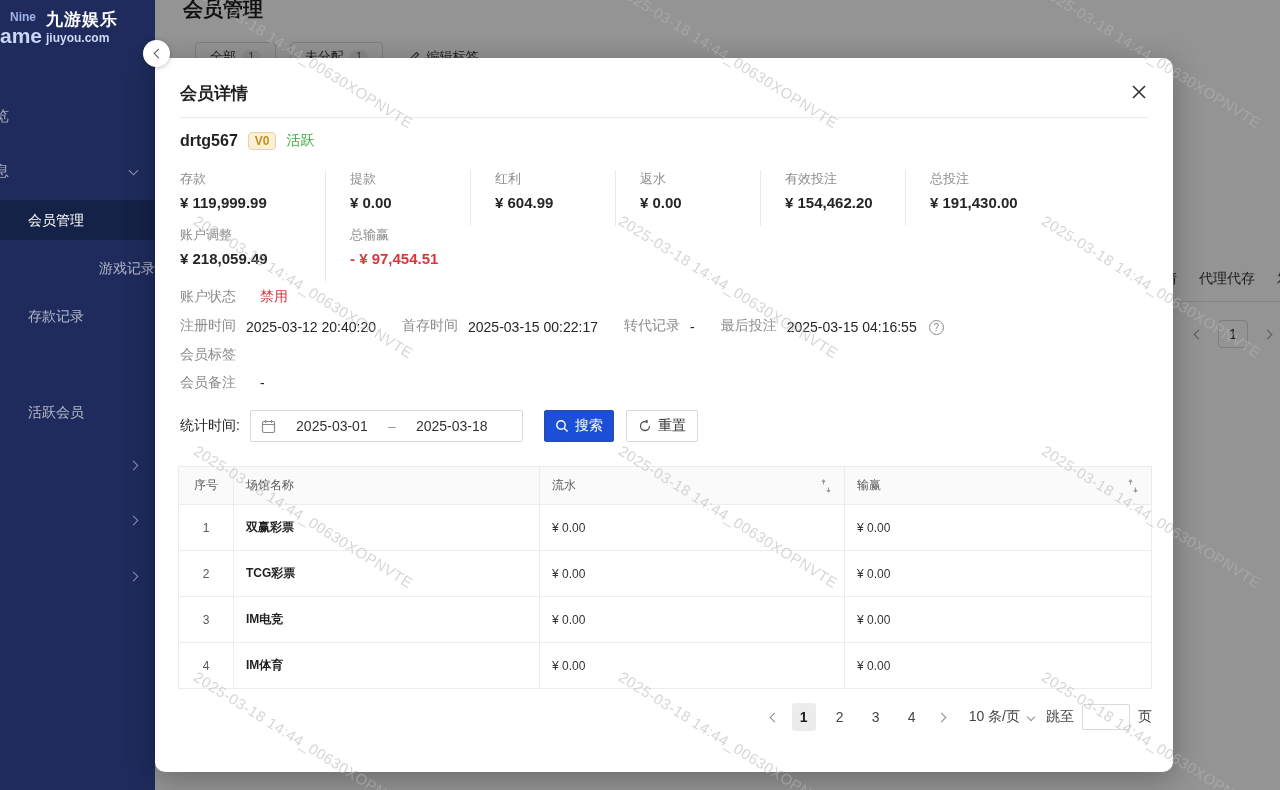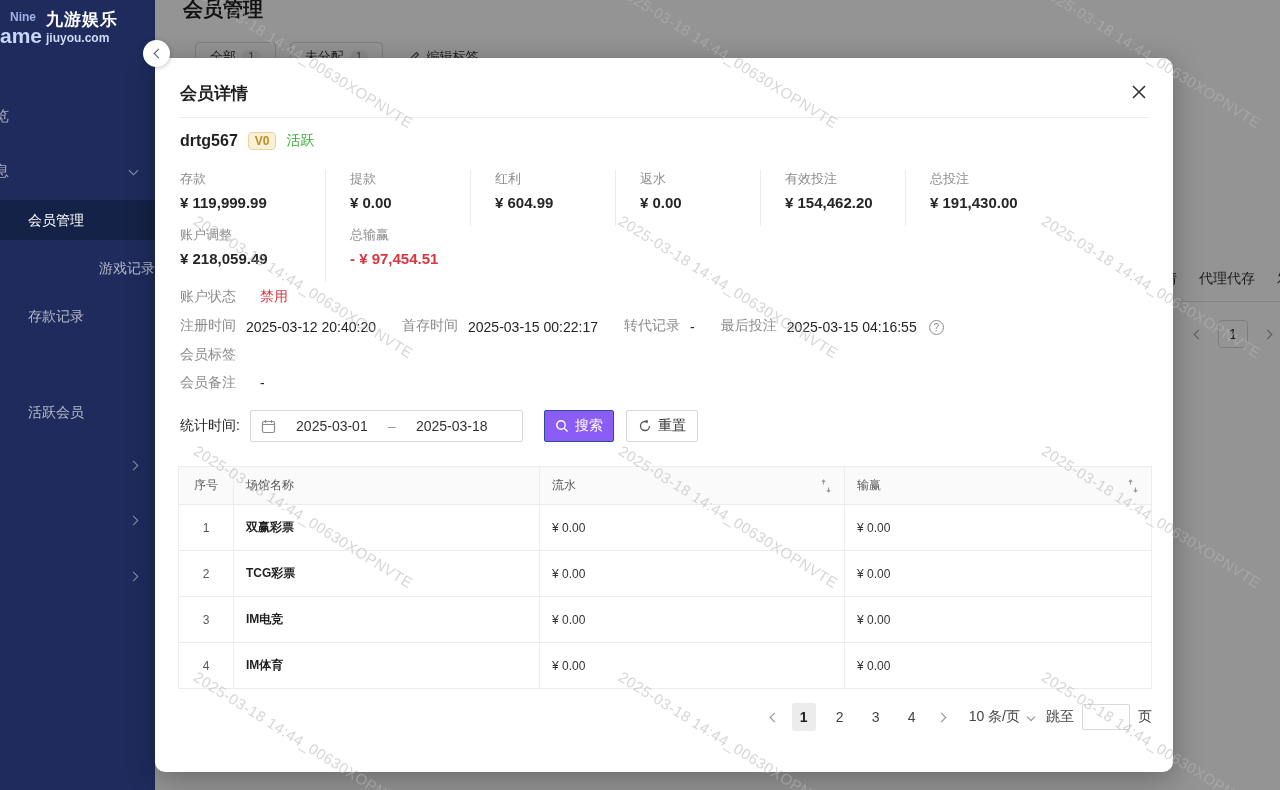--- a/index.html
+++ b/index.html
@@ -77,21 +77,21 @@
   .help-icon::after { content:"?"; }
 
   .filter-row { position:absolute; left:25px; top:352px; height:32px; display:flex; align-items:center; }
   .filter-label { font-size:14px; color:#262626; margin-right:10px; }
   .date-picker { width:273px; height:32px; border:1px solid #d9d9d9; border-radius:2px; background:#fff;
     display:flex; align-items:center; padding:0 10px; gap:4px; }
   .dp-date { width:104px; text-align:center; font-size:14px; color:#333; }
   .dp-sep { font-size:14px; color:#999; }
   .btn { height:32px; border-radius:2px; font-size:14px; display:flex; align-items:center; justify-content:center;
     gap:6px; cursor:pointer; }
-  .btn-primary { width:70px; background:#8b5cf6; color:#fff; border:1px solid #2d4d9c; margin-left:21px; }
+  .btn-primary { width:70px; background:#1d4ed8; color:#fff; border:1px solid #2d4d9c; margin-left:21px; }
   .btn-default { width:72px; background:#fff; color:#333; border:1px solid #d9d9d9; margin-left:12px; }
 
   .tbl { position:absolute; left:23px; top:408px; width:974px; border:1px solid #ececec; border-bottom:none; font-size:12px; }
   .trow { display:flex; border-bottom:1px solid #ececec; }
   .trow.head { background:#fafafa; height:38px; color:#595959; }
   .trow.body { background:#fff; height:46px; }
   .tcell { display:flex; align-items:center; padding:0 12px; border-left:1px solid #ececec; }
   .tcell.first { border-left:none; justify-content:center; }
   .c-no { width:54px; }
   .c-venue { width:306px; }

